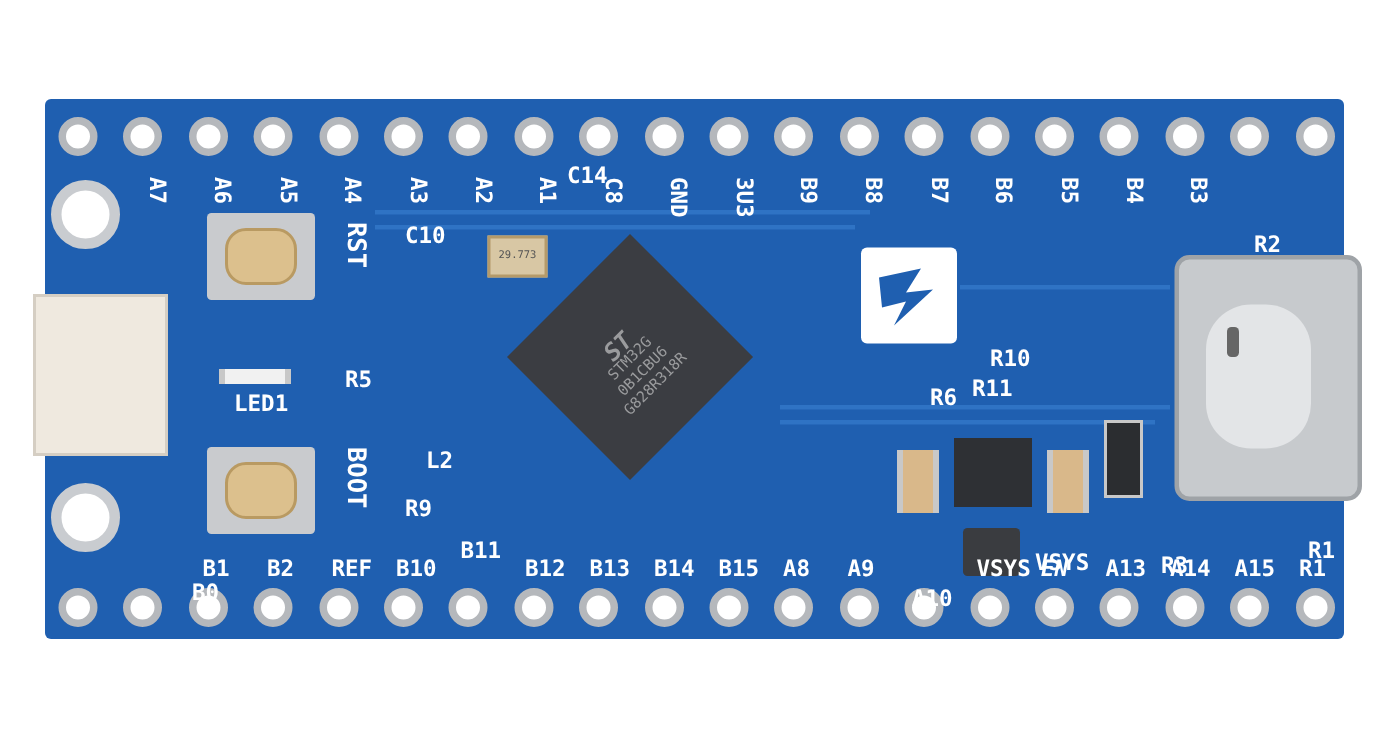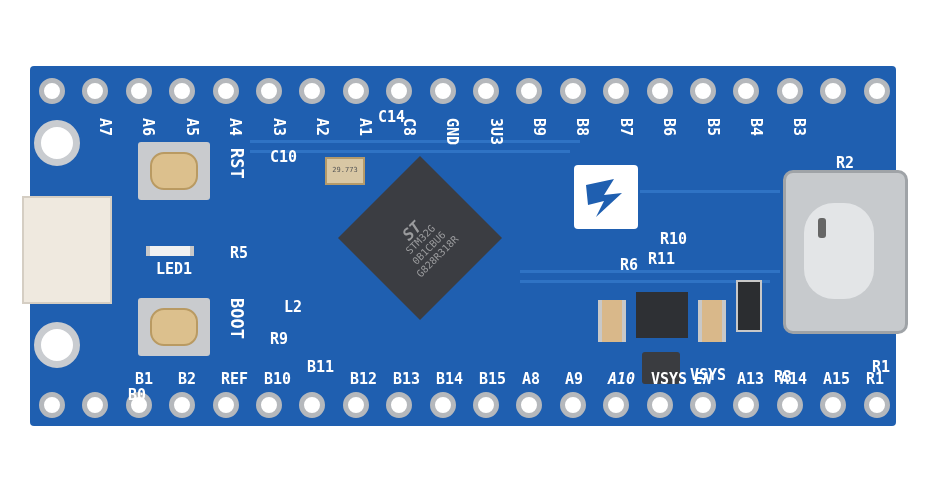--- a/index.html
+++ b/index.html
@@ -163,19 +163,19 @@
 <div class="label" style="left: 178px; top: 372px;">B2</div>
 <div class="label" style="left: 221px; top: 372px;">REF</div>
 <div class="label" style="left: 264px; top: 372px;">B10</div>
 <div class="label" style="left: 307px; top: 360px;">B11</div>
 <div class="label" style="left: 350px; top: 372px;">B12</div>
 <div class="label" style="left: 393px; top: 372px;">B13</div>
 <div class="label" style="left: 436px; top: 372px;">B14</div>
 <div class="label" style="left: 479px; top: 372px;">B15</div>
 <div class="label" style="left: 522px; top: 372px;">A8</div>
 <div class="label" style="left: 565px; top: 372px;">A9</div>
-<div class="label" style="left: 608px; top: 372px; font-style: italic;">A10</div>
+<div class="label" style="left: 608px; top: 392px;">A10</div>
 <div class="label" style="left: 651px; top: 372px;">VSYS</div>
 <div class="label" style="left: 694px; top: 372px; font-style: italic;">EN</div>
 <div class="label" style="left: 737px; top: 372px;">A13</div>
 <div class="label" style="left: 780px; top: 372px;">A14</div>
 <div class="label" style="left: 823px; top: 372px;">A15</div>
 <div class="label" style="left: 866px; top: 372px;">R1</div>
 
 </body></html>

